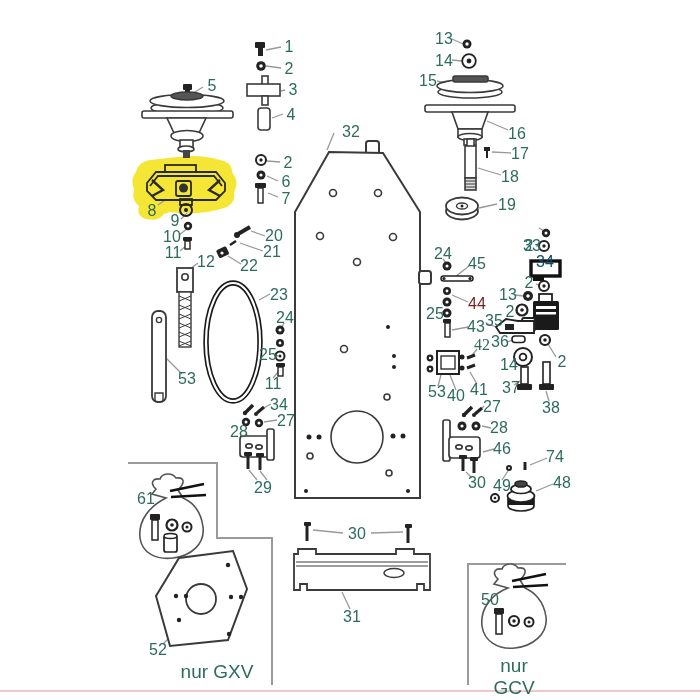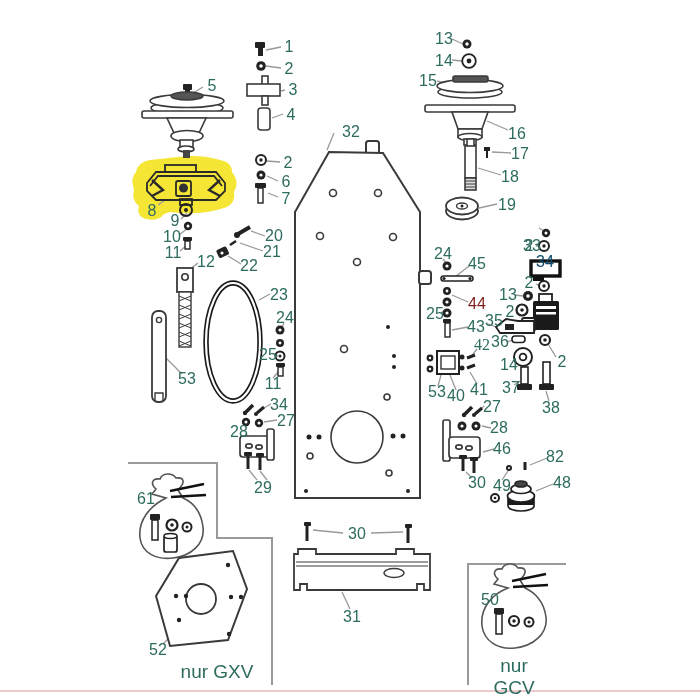--- a/index.html
+++ b/index.html
@@ -539,21 +539,21 @@
       <span class="callout" style="left: 509px; top: 365px; color: rgb(45, 107, 95);">14</span>
       <span class="callout" style="left: 562px; top: 362px; color: rgb(45, 107, 95);">2</span>
       <span class="callout" style="left: 511px; top: 388px; color: rgb(45, 107, 95);">37</span>
       <span class="callout" style="left: 551px; top: 408px; color: rgb(45, 107, 95);">38</span>
       <span class="callout" style="left: 437px; top: 392px; color: rgb(45, 107, 95);">53</span>
       <span class="callout" style="left: 456px; top: 396px; color: rgb(45, 107, 95);">40</span>
       <span class="callout" style="left: 479px; top: 390px; color: rgb(45, 107, 95);">41</span>
       <span class="callout" style="left: 492px; top: 407px; color: rgb(45, 107, 95);">27</span>
       <span class="callout" style="left: 499px; top: 428px; color: rgb(45, 107, 95);">28</span>
       <span class="callout" style="left: 502px; top: 449px; color: rgb(45, 107, 95);">46</span>
-      <span class="callout" style="left: 555px; top: 457px; color: rgb(45, 107, 95);">82</span>
+      <span class="callout" style="left: 555px; top: 457px; color: rgb(45, 107, 95);">74</span>
       <span class="callout" style="left: 477px; top: 483px; color: rgb(45, 107, 95);">30</span>
       <span class="callout" style="left: 502px; top: 486px; color: rgb(45, 107, 95);">49</span>
       <span class="callout" style="left: 562px; top: 483px; color: rgb(45, 107, 95);">48</span>
       <span class="callout" style="left: 146px; top: 499px; color: rgb(45, 107, 95);">61</span>
       <span class="callout" style="left: 158px; top: 650px; color: rgb(45, 107, 95);">52</span>
       <span class="callout" style="left: 490px; top: 600px; color: rgb(45, 107, 95);">50</span>
     </div>
 
 <div class="caption" style="left:217px;top:672px;">nur GXV</div>
 <div class="caption" style="left:514px;top:677px;">nur

